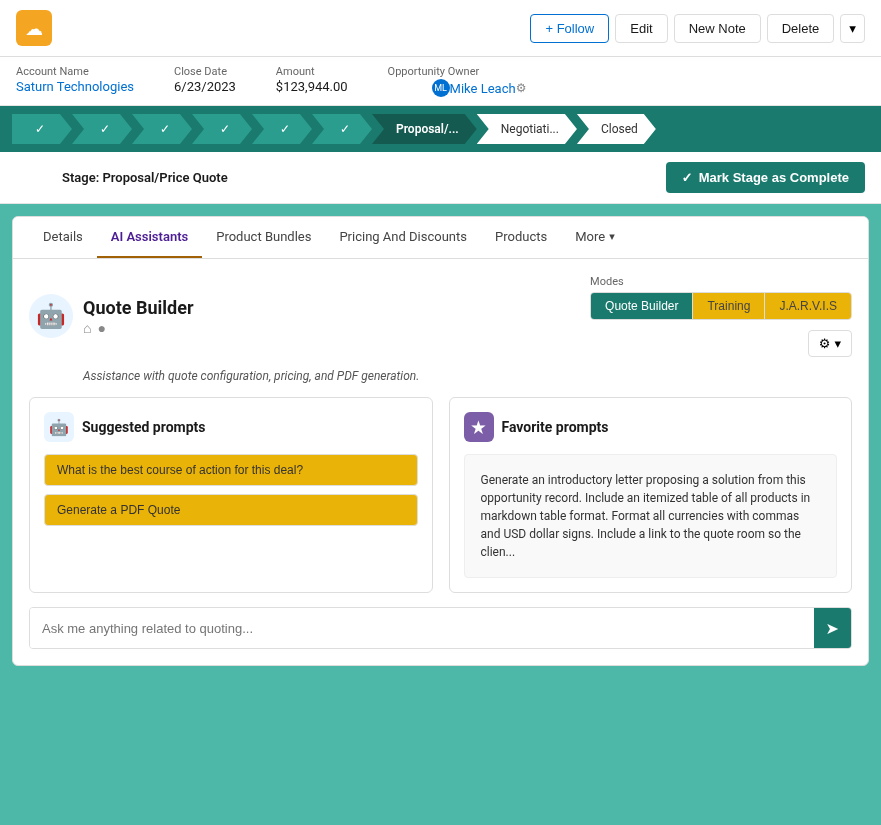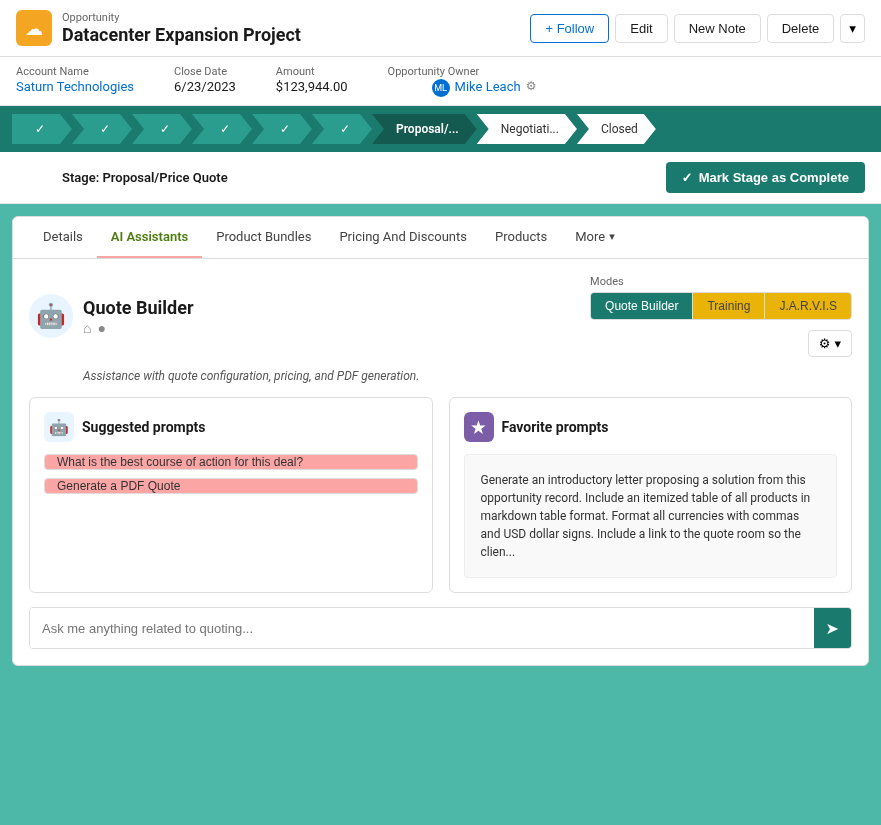--- a/index.html
+++ b/index.html
@@ -93,21 +93,21 @@
       font-size: 13px;
       color: #1a1a1a;
       margin-top: 1px;
     }
     .meta-value a, .meta-link {
       color: #0070d2;
       text-decoration: none;
     }
     .meta-owner {
       display: flex;
-      gap: 5px;
+      align-items: center;
       padding-left: 44px;
     }
     .owner-avatar {
       width: 18px;
       height: 18px;
       border-radius: 50%;
       background: #0070d2;
       color: white;
       font-size: 9px;
       display: flex;
@@ -210,22 +210,22 @@
     }
     .tab {
       padding: 12px 14px;
       font-size: 13px;
       cursor: pointer;
       color: #444;
       border-bottom: 2px solid transparent;
       white-space: nowrap;
     }
     .tab.active {
-      color: #4d7c0f;
-      border-bottom: 2px solid #fca5a5;
+      color: #4c1d95;
+      border-bottom: 2px solid #a16207;
       font-weight: 600;
     }
     .tab-more {
       display: flex;
       align-items: center;
       gap: 4px;
     }
 
     
     .ai-content {
@@ -342,24 +342,24 @@
       font-size: 16px;
     }
     .prompts-icon.purple {
       background: #7b5ea7;
       color: white;
     }
     .prompt-btn {
       display: block;
       width: 100%;
       text-align: left;
-      padding: 0 12px;
-      border: 1px solid #ddd;
-      border-radius: 4px;
-      background: #fca5a5;
+      padding: 8px 12px;
+      border: 1px solid #ddd;
+      border-radius: 4px;
+      background: #eab308;
       cursor: pointer;
       font-size: 12px;
       color: #333;
       margin-bottom: 8px;
     }
     .favorite-text {
       font-size: 12px;
       color: #333;
       line-height: 1.5;
       padding: 16px;
@@ -407,24 +407,20 @@
       height: 200px;
     }
   </style>
 </head>
 <body>
 
 <div class="app-header">
   <div class="app-header-left">
     <div class="app-logo">
       <span>☁</span>
-    </div>
-    <div>
-      <div class="opportunity-label">Opportunity</div>
-      <div class="opportunity-title">Datacenter Expansion Project</div>
     </div>
   </div>
   <div class="header-actions">
     <button class="btn btn-follow">
       <span>+ Follow</span>
     </button>
     <button class="btn">
       <span>Edit</span>
     </button>
     <button class="btn">

